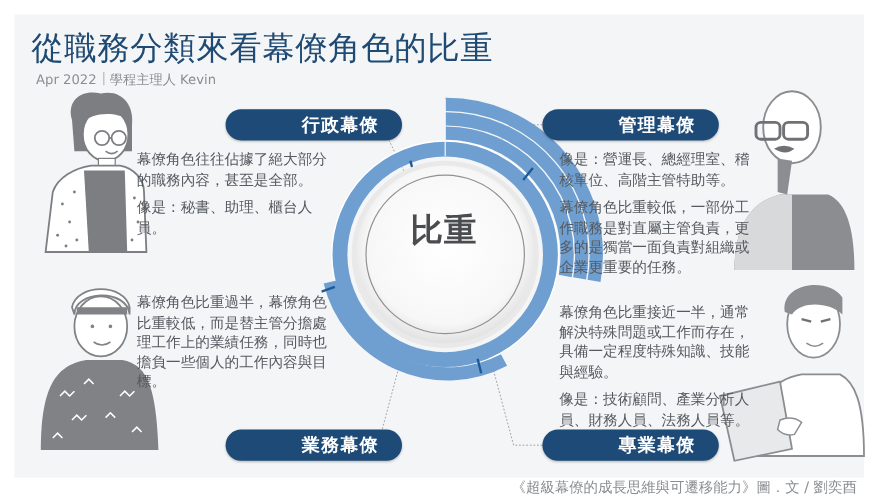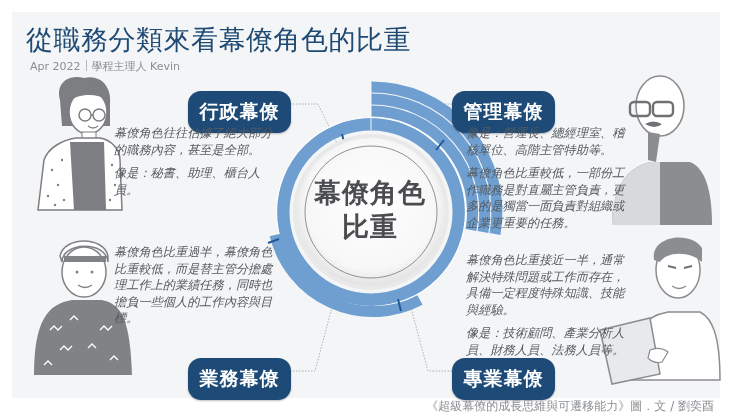--- a/index.html
+++ b/index.html
@@ -1,23 +1,23 @@
 <!DOCTYPE html>
 <html><head>
 <meta charset="utf-8">
 <style>
   html,body{margin:0;padding:0;}
   body{width:740px;height:416px;background:#ffffff;position:relative;overflow:hidden;font-family:"DejaVu Sans","Liberation Sans",sans-serif;}
   .card{position:absolute;left:12px;top:12px;width:708px;height:386px;background:#f4f5f7;}
   .title{position:absolute;left:26px;top:22px;font-size:27px;font-weight:normal;color:#1f4a73;letter-spacing:0.5px;white-space:nowrap;}
   .subtitle{position:absolute;left:30px;top:59px;font-size:11px;color:#8a8d92;white-space:nowrap;}
   .subtitle .sep{display:inline-block;width:1px;height:11px;background:#b5b8bc;margin:0 5px;vertical-align:-1px;}
-  .pill{position:absolute;height:42px;border-radius:13px;background:#1d4a76;color:#fff;font-size:19px;font-weight:bold;display:flex;align-items:center;justify-content:center;letter-spacing:1px;box-shadow:0 1px 2px rgba(0,0,0,.25);}
+  .pill{position:absolute;height:26px;border-radius:13px;background:#1d4a76;color:#fff;font-size:15px;font-weight:bold;display:flex;align-items:center;justify-content:center;letter-spacing:1px;box-shadow:0 1px 2px rgba(0,0,0,.25);padding-left:44px;}
   .desc{position:absolute;font-size:12.2px;line-height:16.5px;color:#555a60;}
-  .desc p{margin:0 0 7px 0;font-style:italic;}
+  .desc p{margin:0 0 7px 0;}
   .footer{position:absolute;right:26px;top:398px;font-size:12px;color:#8a8d92;white-space:nowrap;}
   svg{position:absolute;left:0;top:0;}
   .center-text{position:absolute;left:300px;top:176px;width:140px;text-align:center;font-size:27px;font-weight:bold;color:#4a4c50;line-height:34px;letter-spacing:1px;}
 </style>
 </head>
 <body>
 
 <div class="card"></div>
 
 <div class="title">從職務分類來看幕僚角色的比重</div>
@@ -121,21 +121,20 @@
     <ellipse cx="678" cy="270" rx="22" ry="28" fill="#ffffff" stroke="#8b8d91" stroke-width="1.5"></ellipse>
     <path d="M654,260 C650,236 690,230 702,248 L702,262 C692,252 668,250 660,262 Z" fill="#8b8d91"></path>
     <path d="M668,266 l8,2 M684,268 l8,-2" stroke="#6f7175" stroke-width="2"></path>
     <path d="M672,286 Q679,291 686,286" fill="none" stroke="#8b8d91" stroke-width="1.3"></path>
     <path d="M600,330 L650,318 L660,374 L612,384 Z" fill="#e8e9ea" stroke="#8b8d91" stroke-width="1.5"></path>
     <path d="M650,350 q10,-4 18,2 l-6,10 q-8,2 -14,-4 Z" fill="#ffffff" stroke="#8b8d91" stroke-width="1.2"></path>
   </g>
 </svg>
 
 <div class="center-text">
-  <div>幕僚角色</div>
   <div>比重</div>
 </div>
 
 <div class="pill" style="left:188px;top:91px;width:103px;">行政幕僚</div>
 <div class="desc" style="left:114px;top:125px;width:170px;">
   <p>幕僚角色往往佔據了絕大部分的職務內容，甚至是全部。</p>
   <p>像是：秘書、助理、櫃台人員。</p>
 </div>
 
 <div class="pill" style="left:452px;top:91px;width:103px;">管理幕僚</div>

